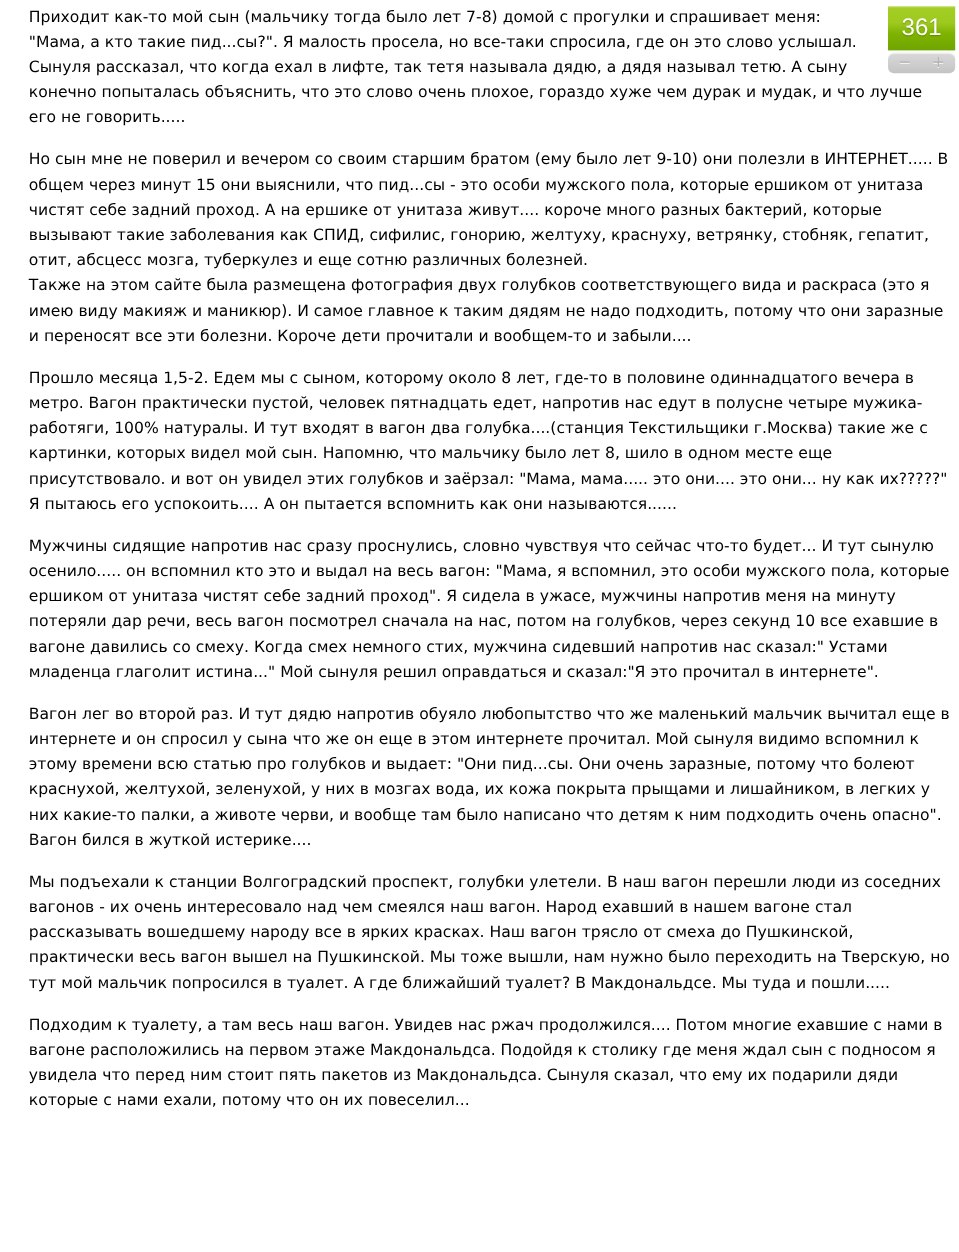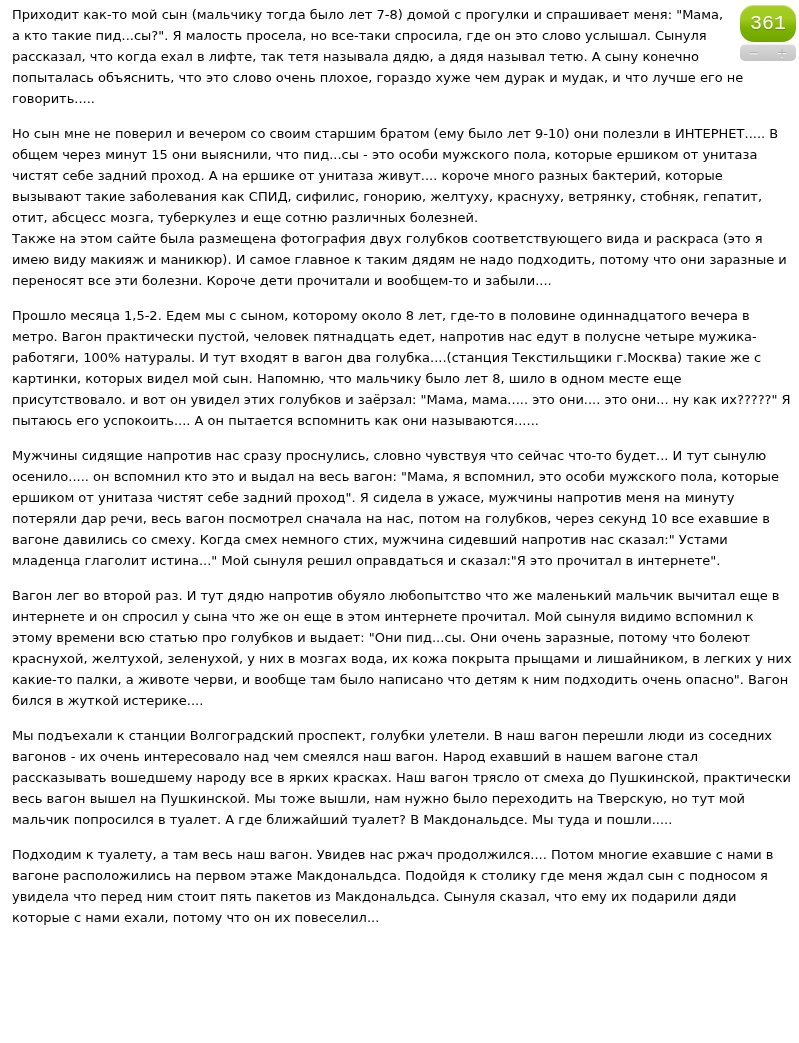--- a/index.html
+++ b/index.html
@@ -25,26 +25,26 @@
   .rating-widget {
     float: right;
     width: 56px;
     margin: 1px 3px 6px 10px;
     text-align: center;
     user-select: none;
   }
   .rating-score {
     height: 37px;
     line-height: 37px;
-    border-radius: 14px;
+    border-radius: 0;
     background: linear-gradient(to bottom, #a4ce23 0%, #9ec91f 38%, #7fb300 62%, #6fa500 100%);
     box-shadow: inset 0 1px 0 rgba(255,255,255,0.45);
     color: #ffffff;
     font-size: 20px;
-    font-family: Liberation Mono, monospace;
+    font-family: Liberation Sans, sans-serif;
     letter-spacing: 0px;
     text-shadow: 0 1px 1px rgba(60,90,0,0.45);
   }
   .rating-buttons {
     margin-top: 2px;
     height: 17px;
     border-radius: 5px;
     background: linear-gradient(to bottom, #d9d9d9 0%, #cfcfcf 50%, #c4c4c4 100%);
     display: flex;
     align-items: center;
@@ -58,21 +58,21 @@
     color: #b0b0b0;
     text-shadow: 0 1px 0 rgba(255,255,255,0.9);
     cursor: pointer;
   }
 
   
   .story {
     padding: 0px 6px 0 8px;
   }
   .story p {
-    margin: 0 0 14px 4px;
+    margin: 0 0 14px 16px;
     font-family: "DejaVu Sans", "Liberation Sans", sans-serif;
     font-size: 13px;
     line-height: 21px;
     color: #000000;
     text-align: left;
     word-spacing: 0px;
   }
   .story p:first-of-type {
     margin-top: 4px;
   }

